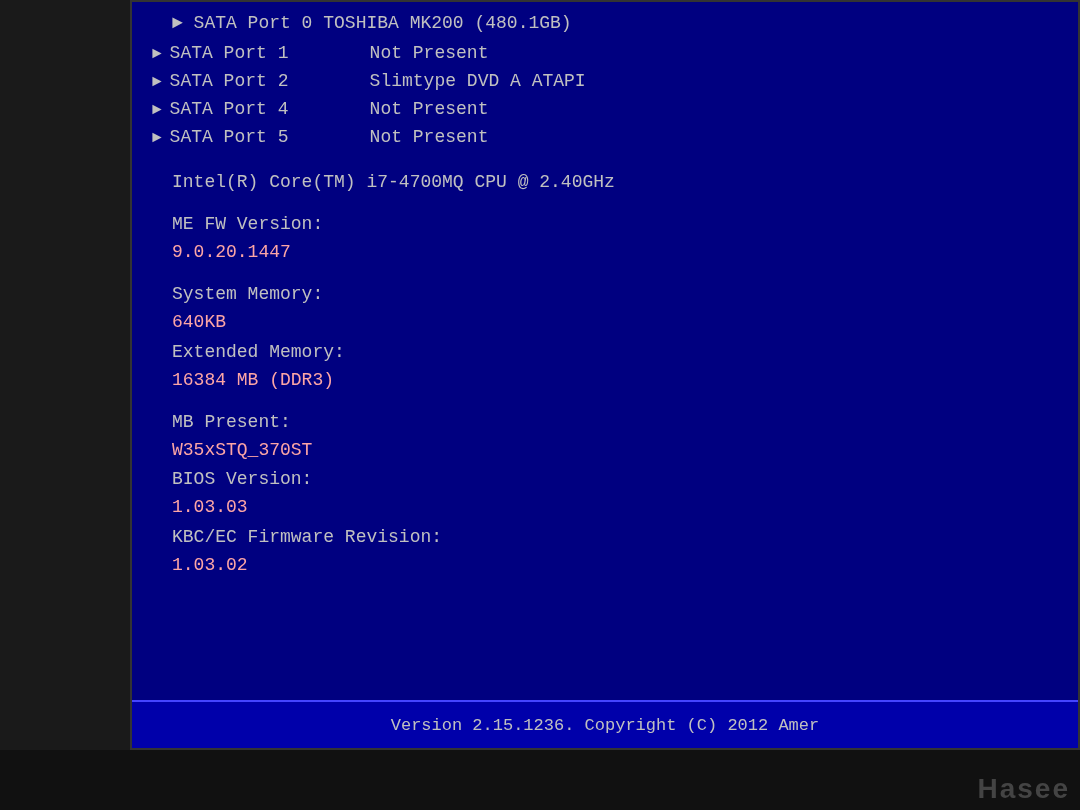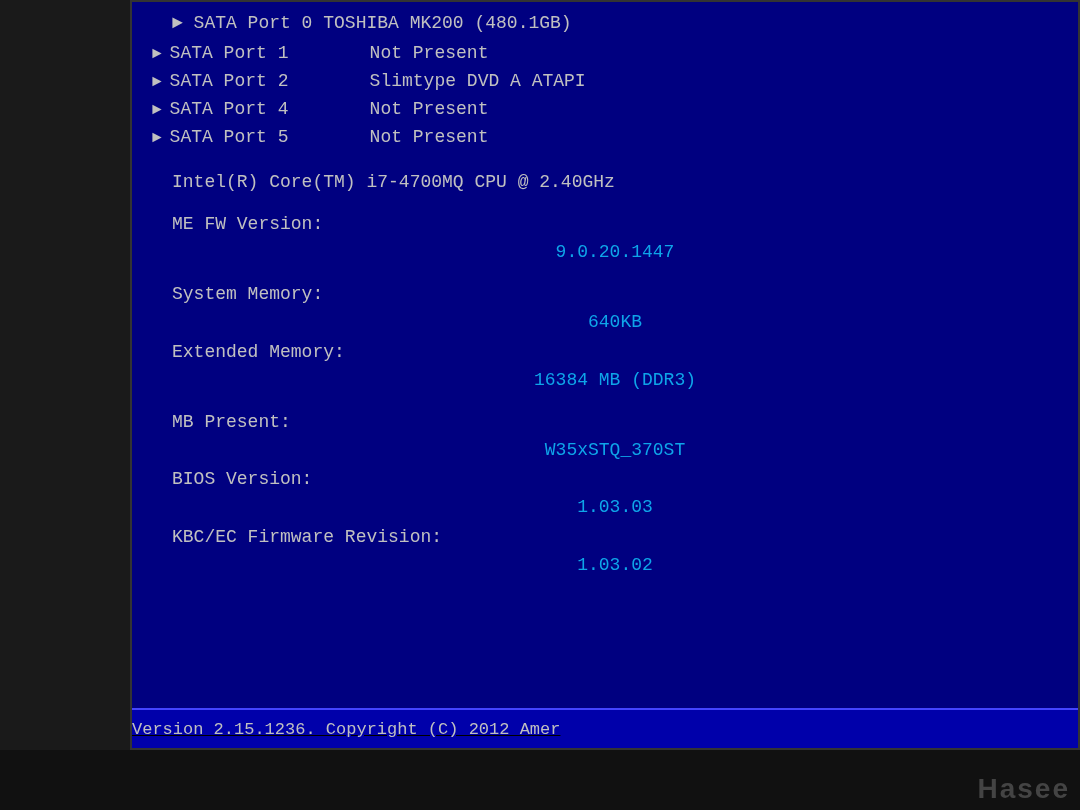--- a/index.html
+++ b/index.html
@@ -98,38 +98,36 @@
       margin-top: 14px;
     }
 
     .info-label {
       color: #c0c0c0;
       min-width: 340px;
       font-size: 18px;
     }
 
     .info-value {
-      color: #0ea5e9;
-      font-size: 18px;
-      text-align: center;
+      color: #fca5a5;
+      font-size: 18px;
     }
 
     
     .status-bar {
       position: absolute;
       bottom: 0;
       left: 0;
       right: 0;
-      height: 40px;
+      height: 48px;
       background: #0000aa;
       display: flex;
       align-items: center;
-      justify-content: flex-start;
+      justify-content: center;
       border-top: 2px solid #4444ff;
-      text-decoration: underline;
     }
 
     .status-text {
       color: #c0c0c0;
       font-size: 17px;
       font-family: 'Courier New', Courier, monospace;
     }
 
     
     .top-partial {

